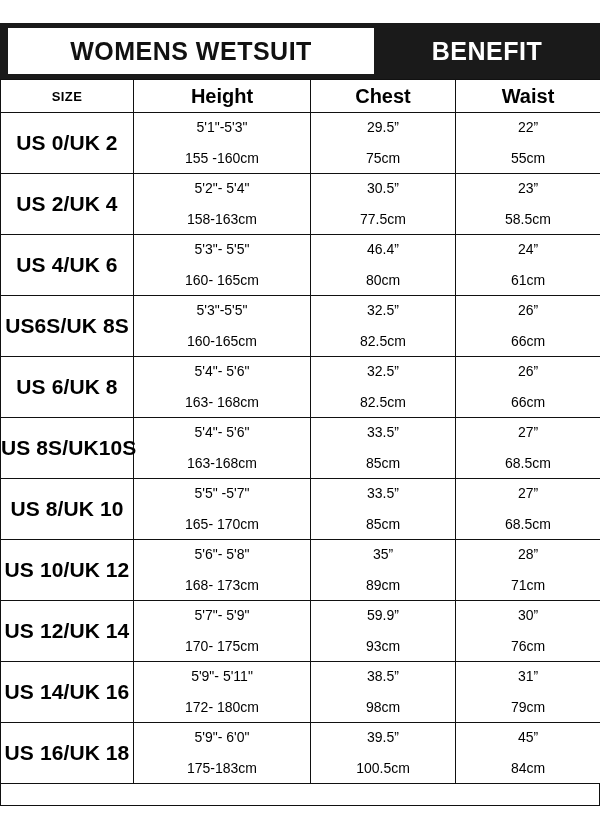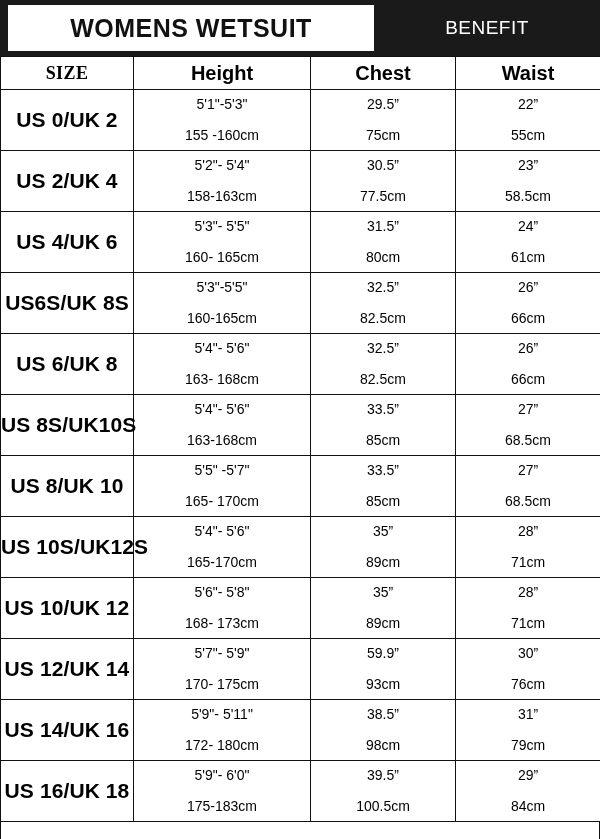--- a/index.html
+++ b/index.html
@@ -21,20 +21,21 @@
     background: #ffffff;
     position: relative;
   }
   
   .header {
     display: flex;
     width: 100%;
     height: 56px;
     background: #1a1a1a;
     box-sizing: border-box;
+    margin-top: 23px;
   }
   .header-left {
     flex: 0 0 366px;
     background: #ffffff;
     margin: 5px 0 5px 8px;
     display: flex;
     align-items: center;
     justify-content: center;
   }
   .header-left .title {
@@ -44,22 +45,22 @@
     color: #111111;
     white-space: nowrap;
   }
   .header-right {
     flex: 1 1 auto;
     display: flex;
     align-items: center;
     justify-content: center;
   }
   .header-right .title {
-    font-size: 19px;
-    font-weight: normal;
+    font-size: 25px;
+    font-weight: bold;
     letter-spacing: 0.5px;
     color: #ffffff;
     white-space: nowrap;
   }
   
   table.size-table {
     width: 100%;
     border-collapse: collapse;
     table-layout: fixed;
   }
@@ -74,23 +75,22 @@
     text-align: center;
     vertical-align: middle;
     padding: 0;
   }
   table.size-table thead th {
     height: 32px;
     font-size: 20px;
     font-weight: bold;
   }
   table.size-table thead th.size-head {
-    font-size: 18px;
+    font-size: 13px;
     letter-spacing: 0.4px;
-    font-family: Liberation Serif, serif;
   }
   table.size-table tbody tr {
     height: 61px;
   }
   td.size-cell {
     font-size: 21px;
     font-weight: bold;
     letter-spacing: 0.1px;
     white-space: nowrap;
   }
@@ -171,21 +171,21 @@
           <span class="l2">58.5cm</span>
         </td>
       </tr>
       <tr>
         <td class="size-cell">US 4/UK 6</td>
         <td class="meas-cell">
           <span class="l1">5'3"- 5'5"</span>
           <span class="l2">160- 165cm</span>
         </td>
         <td class="meas-cell">
-          <span class="l1">31.5”</span>
+          <span class="l1">46.4”</span>
           <span class="l2">80cm</span>
         </td>
         <td class="meas-cell">
           <span class="l1">24”</span>
           <span class="l2">61cm</span>
         </td>
       </tr>
       <tr>
         <td class="size-cell">US6S/UK 8S</td>
         <td class="meas-cell">
@@ -240,50 +240,35 @@
         <td class="meas-cell">
           <span class="l1">33.5”</span>
           <span class="l2">85cm</span>
         </td>
         <td class="meas-cell">
           <span class="l1">27”</span>
           <span class="l2">68.5cm</span>
         </td>
       </tr>
       <tr>
-        <td class="size-cell">US 10S/UK12S</td>
-        <td class="meas-cell">
-          <span class="l1">5'4"- 5'6"</span>
-          <span class="l2">165-170cm</span>
+        <td class="size-cell">US 10/UK 12</td>
+        <td class="meas-cell">
+          <span class="l1">5'6"- 5'8"</span>
+          <span class="l2">168- 173cm</span>
         </td>
         <td class="meas-cell">
           <span class="l1">35”</span>
           <span class="l2">89cm</span>
         </td>
         <td class="meas-cell">
           <span class="l1">28”</span>
           <span class="l2">71cm</span>
         </td>
       </tr>
       <tr>
-        <td class="size-cell">US 10/UK 12</td>
-        <td class="meas-cell">
-          <span class="l1">5'6"- 5'8"</span>
-          <span class="l2">168- 173cm</span>
-        </td>
-        <td class="meas-cell">
-          <span class="l1">35”</span>
-          <span class="l2">89cm</span>
-        </td>
-        <td class="meas-cell">
-          <span class="l1">28”</span>
-          <span class="l2">71cm</span>
-        </td>
-      </tr>
-      <tr>
         <td class="size-cell">US 12/UK 14</td>
         <td class="meas-cell">
           <span class="l1">5'7"- 5'9"</span>
           <span class="l2">170- 175cm</span>
         </td>
         <td class="meas-cell">
           <span class="l1">59.9”</span>
           <span class="l2">93cm</span>
         </td>
         <td class="meas-cell">
@@ -310,21 +295,21 @@
         <td class="size-cell">US 16/UK 18</td>
         <td class="meas-cell">
           <span class="l1">5'9"- 6'0"</span>
           <span class="l2">175-183cm</span>
         </td>
         <td class="meas-cell">
           <span class="l1">39.5”</span>
           <span class="l2">100.5cm</span>
         </td>
         <td class="meas-cell">
-          <span class="l1">29”</span>
+          <span class="l1">45”</span>
           <span class="l2">84cm</span>
         </td>
       </tr>
     </tbody>
   </table>
 
   <div class="footer-strip"></div>
 
 </div>
 

